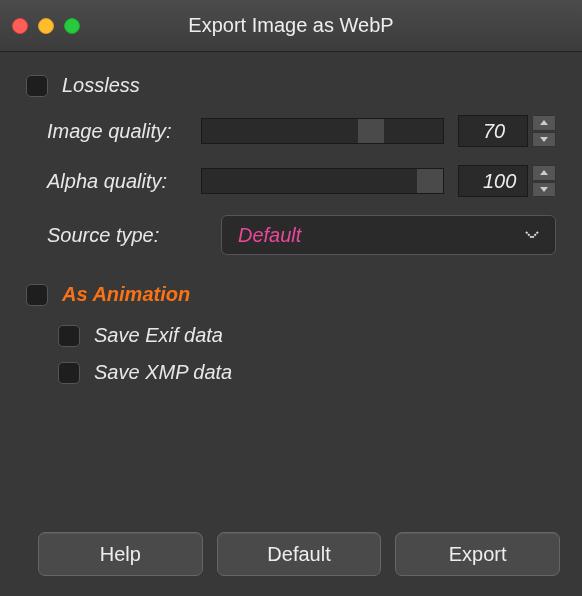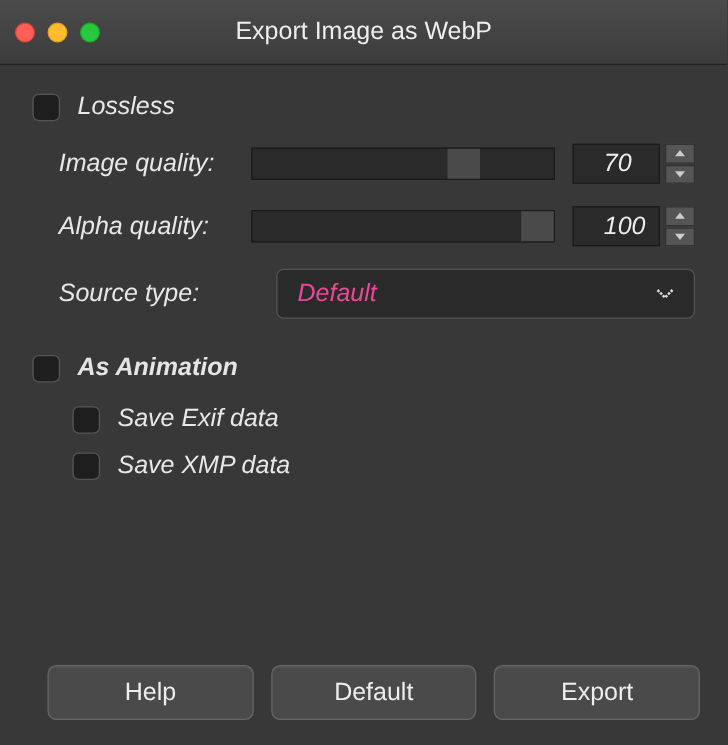--- a/index.html
+++ b/index.html
@@ -43,21 +43,21 @@
     align-items: center;
     justify-content: center;
     flex-shrink: 0;
   }
   .checkbox.dash::after {
     content: "";
     width: 12px; height: 3px;
     background: #eee;
   }
   .label { font-size: 20px; color: #e8e8e8; }
-  .label.bold { font-weight: 600; color: #e5e5e5; }
+  .label.bold { font-weight: 600; color: #f97316; }
   .field-label { width: 140px; flex-shrink: 0; font-size: 20px; margin-left: 21px; }
   .slider {
     flex: 1;
     height: 26px;
     background: #2a2a2a;
     border: 1px solid #1a1a1a;
     position: relative;
   }
   .slider-thumb {
     position: absolute;

